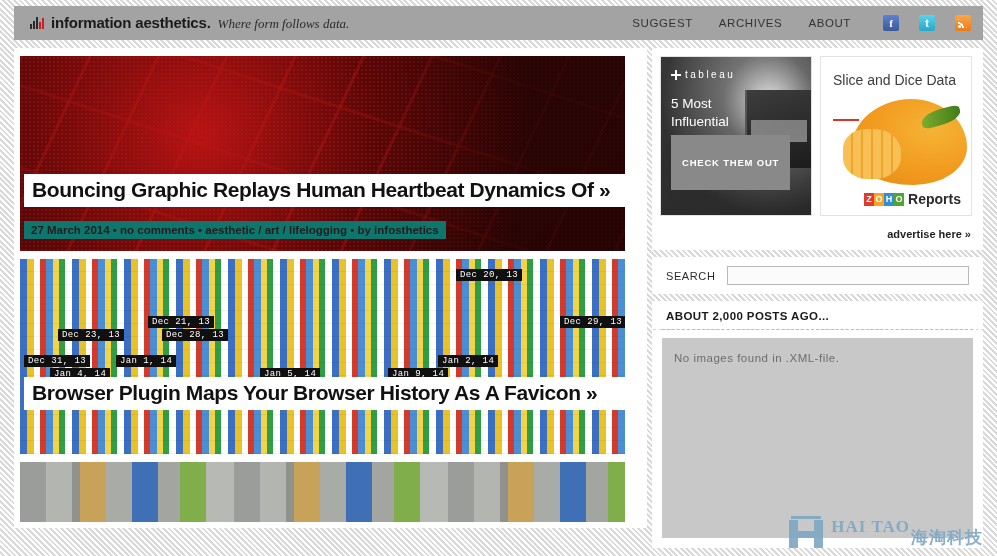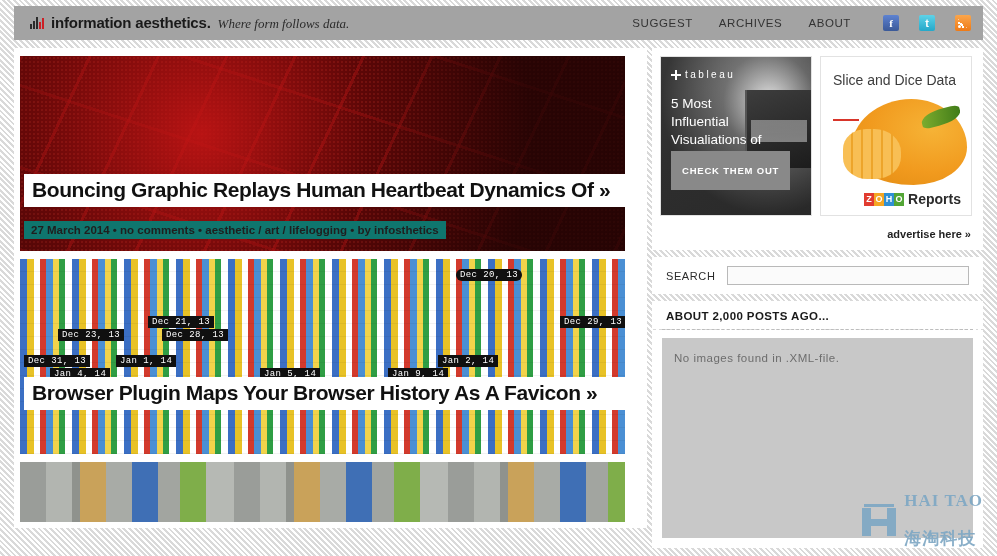--- a/index.html
+++ b/index.html
@@ -273,21 +273,21 @@
   .tb-mark::after { left: 0; top: 4px; width: 10px; height: 2px; }
   .ad-tableau .tb-head {
     position: absolute; left: 10px; top: 38px; right: 38px;
     color: #ffffff; font-size: 13.5px; line-height: 1.33;
     font-family: "Liberation Sans", sans-serif;
   }
   .ad-tableau .tb-cta {
     position: absolute; left: 10px; bottom: 25px;
     background: #e8762d; color: #ffffff;
     font-size: 9.5px; font-weight: bold; letter-spacing: 0.8px;
-    padding: 14px 11px;
+    padding: 22px 11px;
   }
   .ad-tableau .tb-device {
     position: absolute; right: 0; top: 33px;
     width: 66px; height: 78px;
     background: linear-gradient(160deg,#3d3d3d,#1c1c1c);
     border-left: 2px solid #555;
   }
   .ad-tableau .tb-device::after {
     content:""; position:absolute; left:4px; top:30px; right:4px; height:22px;
     background: linear-gradient(0deg, rgba(255,120,60,0.85), rgba(255,200,90,0.5));
@@ -415,21 +415,21 @@
   }
   .wm-mark::after {
     content:""; position:absolute; right:0; top:4px; width:9px; height:28px; background:#7fa8c4;
   }
   .wm-bar {
     position:absolute; left:4px; top:15px; width:26px; height:7px; background:#7fa8c4; z-index:1;
   }
   .wm-top {
     position:absolute; left:2px; top:0; width:30px; height:3px; background:#7fa8c4;
   }
-  .wm-text { display: flex; flex-direction: column; gap: 7px; }
+  .wm-text { display: flex; flex-direction: row; gap: 1px; }
   .wm-en {
     font-family: "Liberation Serif", serif;
     font-size: 17px; letter-spacing: 1px; color: #7fa8c4; font-weight: bold;
   }
   .wm-cn {
     font-size: 17px; font-weight: bold; color: #7fa8c4; letter-spacing: 1px; margin-top: 9px;
   }
 </style>
 </head>
 <body>
@@ -472,21 +472,21 @@
     </div>
     <div class="post-title">Bouncing Graphic Replays Human Heartbeat Dynamics Of »</div>
     <div class="post-meta">27 March 2014 • no comments • aesthetic / art / lifelogging • by infosthetics</div>
   </div>
 
   <div class="post">
     <div class="post-media">
       <div class="media-favicon">
           <div class="fav-rows"></div>
         </div>
-      <span class="date-chip" style="left:436px; top:10px;border-radius:6px;">Dec 20, 13</span>
+      <span class="date-chip" style="left:436px; top:10px;">Dec 20, 13</span>
       <span class="date-chip" style="left:128px; top:57px;">Dec 21, 13</span>
       <span class="date-chip" style="left:38px;  top:70px;">Dec 23, 13</span>
       <span class="date-chip" style="left:142px; top:70px;">Dec 28, 13</span>
       <span class="date-chip" style="left:540px; top:57px;">Dec 29, 13</span>
       <span class="date-chip" style="left:4px;   top:96px;">Dec 31, 13</span>
       <span class="date-chip" style="left:96px;  top:96px;">Jan 1, 14</span>
       <span class="date-chip" style="left:418px; top:96px;">Jan 2, 14</span>
       <span class="date-chip" style="left:30px;  top:109px;">Jan 4, 14</span>
       <span class="date-chip" style="left:240px; top:109px;">Jan 5, 14</span>
       <span class="date-chip" style="left:280px; top:122px;">Jan 6, 14</span>

